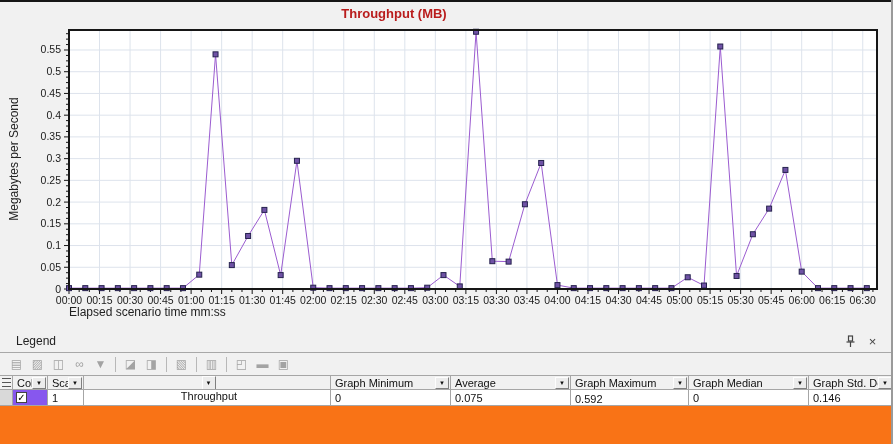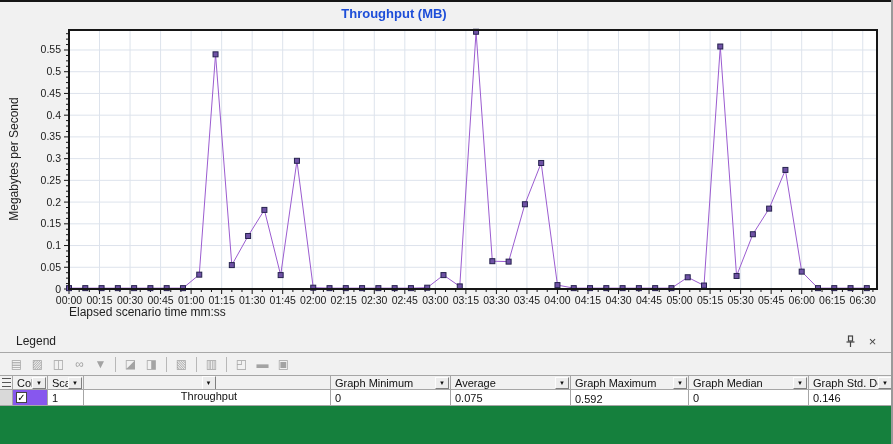--- a/index.html
+++ b/index.html
@@ -4,29 +4,29 @@
 <style>
   html,body{margin:0;padding:0;background:#fff;}
   *{box-sizing:border-box;}
   .screen{
     position:relative;width:893px;height:444px;background:#fff;
     font-family:"Liberation Sans","DejaVu Sans",sans-serif;color:#000;
     overflow:hidden;border-right:2px solid #9a9a9a;
   }
   
   .chart-panel{position:absolute;left:0;top:0;width:893px;height:331px;background:#f1f1f1;border-top:2px solid #161616;}
-  .chart-title{position:absolute;left:0;top:4px;width:788px;text-align:center;font-size:13px;font-weight:bold;color:#1d4ed8;}
+  .chart-title{position:absolute;left:0;top:4px;width:788px;text-align:center;font-size:13px;font-weight:bold;color:#b91c1c;}
   .y-axis-title{
     position:absolute;left:-66px;top:150px;width:160px;text-align:center;
     font-size:12px;color:#222;transform:rotate(-90deg);transform-origin:center;
   }
   .x-axis-title{position:absolute;left:69px;top:303px;width:808px;text-align:left;font-size:12px;color:#222;}
   #chart-svg{position:absolute;left:0;top:0;}
   
-  .legend-panel{position:absolute;left:0;top:331px;width:893px;height:113px;background:#15803d;}
+  .legend-panel{position:absolute;left:0;top:331px;width:893px;height:113px;background:#f97316;}
   .legend-titlebar{
     position:relative;height:22px;background:#f1f1f1;border-bottom:1px solid #a8a8a8;
   }
   .legend-title{position:absolute;left:16px;top:3px;font-size:12px;color:#222;}
   .titlebar-btn{
     position:absolute;top:2px;width:17px;height:17px;display:flex;align-items:center;justify-content:center;
     color:#444;font-size:12px;cursor:default;
   }
   .pin-btn{right:34px;}
   .close-btn{right:12px;font-size:13px;}

